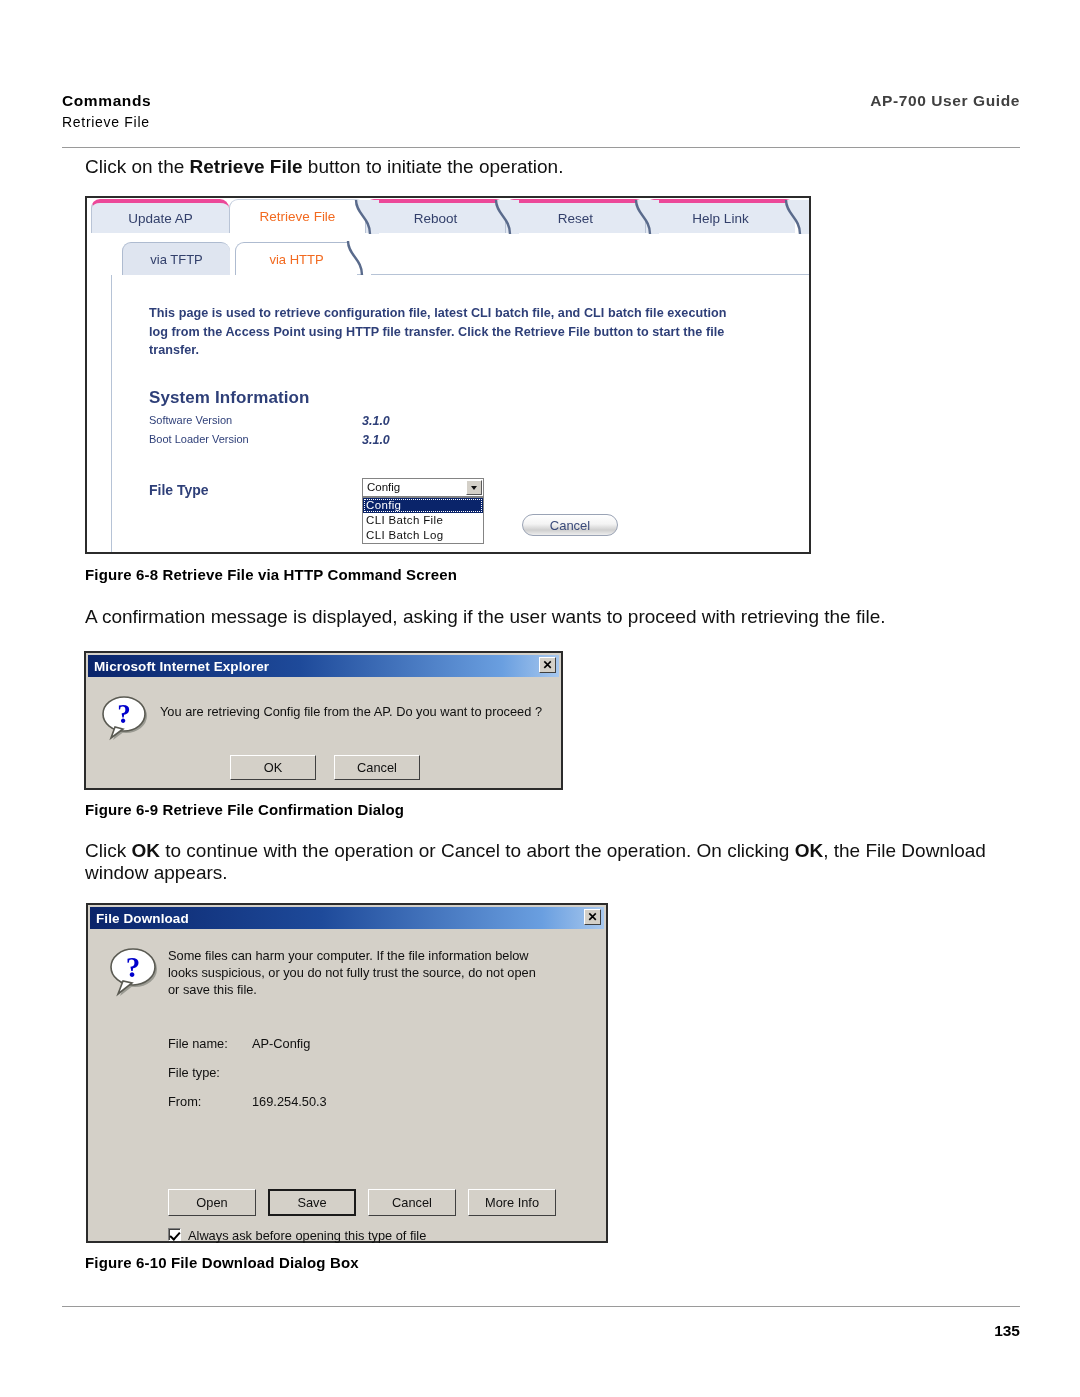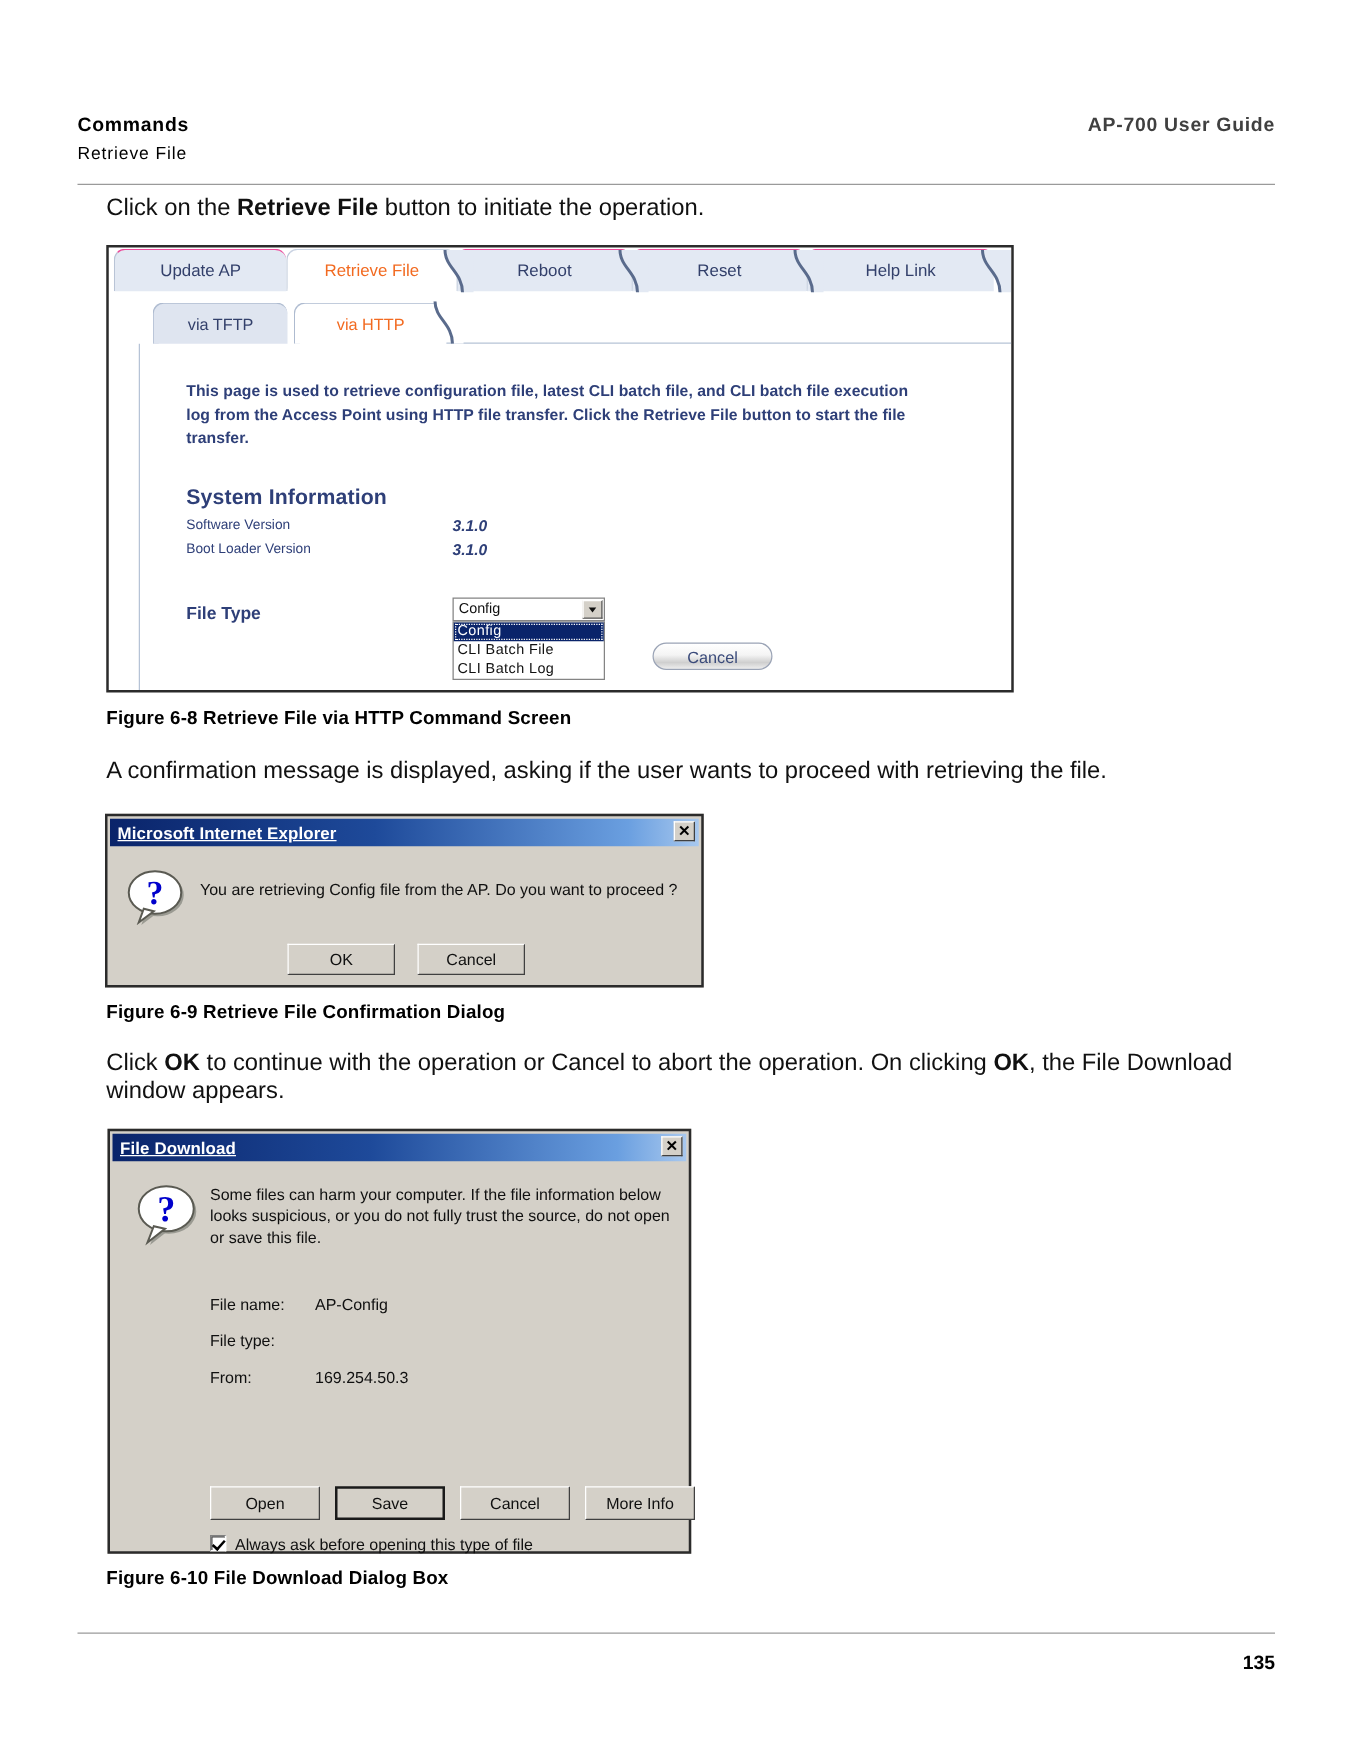--- a/index.html
+++ b/index.html
@@ -85,21 +85,21 @@
     left: 0; top: 0;
     width: 722px; height: 36px;
   }
   .tab {
     position: absolute;
     top: 1px;
     height: 34px;
     background: #e3e9f3;
     border-top-left-radius: 9px;
     border-top-right-radius: 9px;
-    border-top: 1px solid #ec4899;
+    border-top: 4px solid #ec4899;
     border-left: 1px solid #b9c4d6;
     box-sizing: border-box;
     display: flex;
     align-items: center;
     justify-content: center;
     font-size: 13.5px;
     color: #33406b;
   }
   .tab.active {
     background: #ffffff;
@@ -284,21 +284,20 @@
     background: linear-gradient(to right, #0a246a 0%, #1e4a9a 45%, #6a9fe0 88%, #a8c8ee 100%);
     display: flex;
     align-items: center;
   }
   .win-title {
     margin-left: 6px;
     font-size: 13.5px;
     font-weight: bold;
     color: #ffffff;
     letter-spacing: 0.1px;
-    text-decoration: underline;
   }
   .win-close {
     position: absolute;
     right: 3px; top: 2px;
     width: 17px; height: 16px;
     background: #d4d0c8;
     border-top: 1px solid #ffffff;
     border-left: 1px solid #ffffff;
     border-right: 1px solid #404040;
     border-bottom: 1px solid #404040;
@@ -499,21 +498,21 @@
       </div>
     </div>
   </div>
 
   <div class="figcap" style="left:85px; top:801px;">Figure 6-9 Retrieve File Confirmation Dialog</div>
 
   <div class="para" style="left:85px; top:840px; width:912px;">
     <span>Click </span><b>OK</b><span> to continue with the operation or Cancel to abort the operation. On clicking </span><b>OK</b><span>, the File Download window appears.</span>
   </div>
 
-  <div class="win" style="left:86px; top:903px; width:467px; height:340px;">
+  <div class="win" style="left:86px; top:903px; width:522px; height:340px;">
     <div class="win-titlebar">
       <span class="win-title">File Download</span>
       <span class="win-close">✕</span>
     </div>
     <div class="win-body">
       <svg class="qicon" style="left:16px; top:16px; width:52px; height:50px;" viewBox="0 0 52 50">
         <ellipse cx="27" cy="22" rx="22" ry="18" fill="#9a9a92"></ellipse>
         <path d="M17,36 L12,49 L26,38 Z" fill="#9a9a92"></path>
         <ellipse cx="25" cy="20" rx="22" ry="18" fill="#ffffff" stroke="#5a5a52" stroke-width="1.6"></ellipse>
         <path d="M15,34 L10,47 L24,36 Z" fill="#ffffff" stroke="#5a5a52" stroke-width="1.6"></path>

